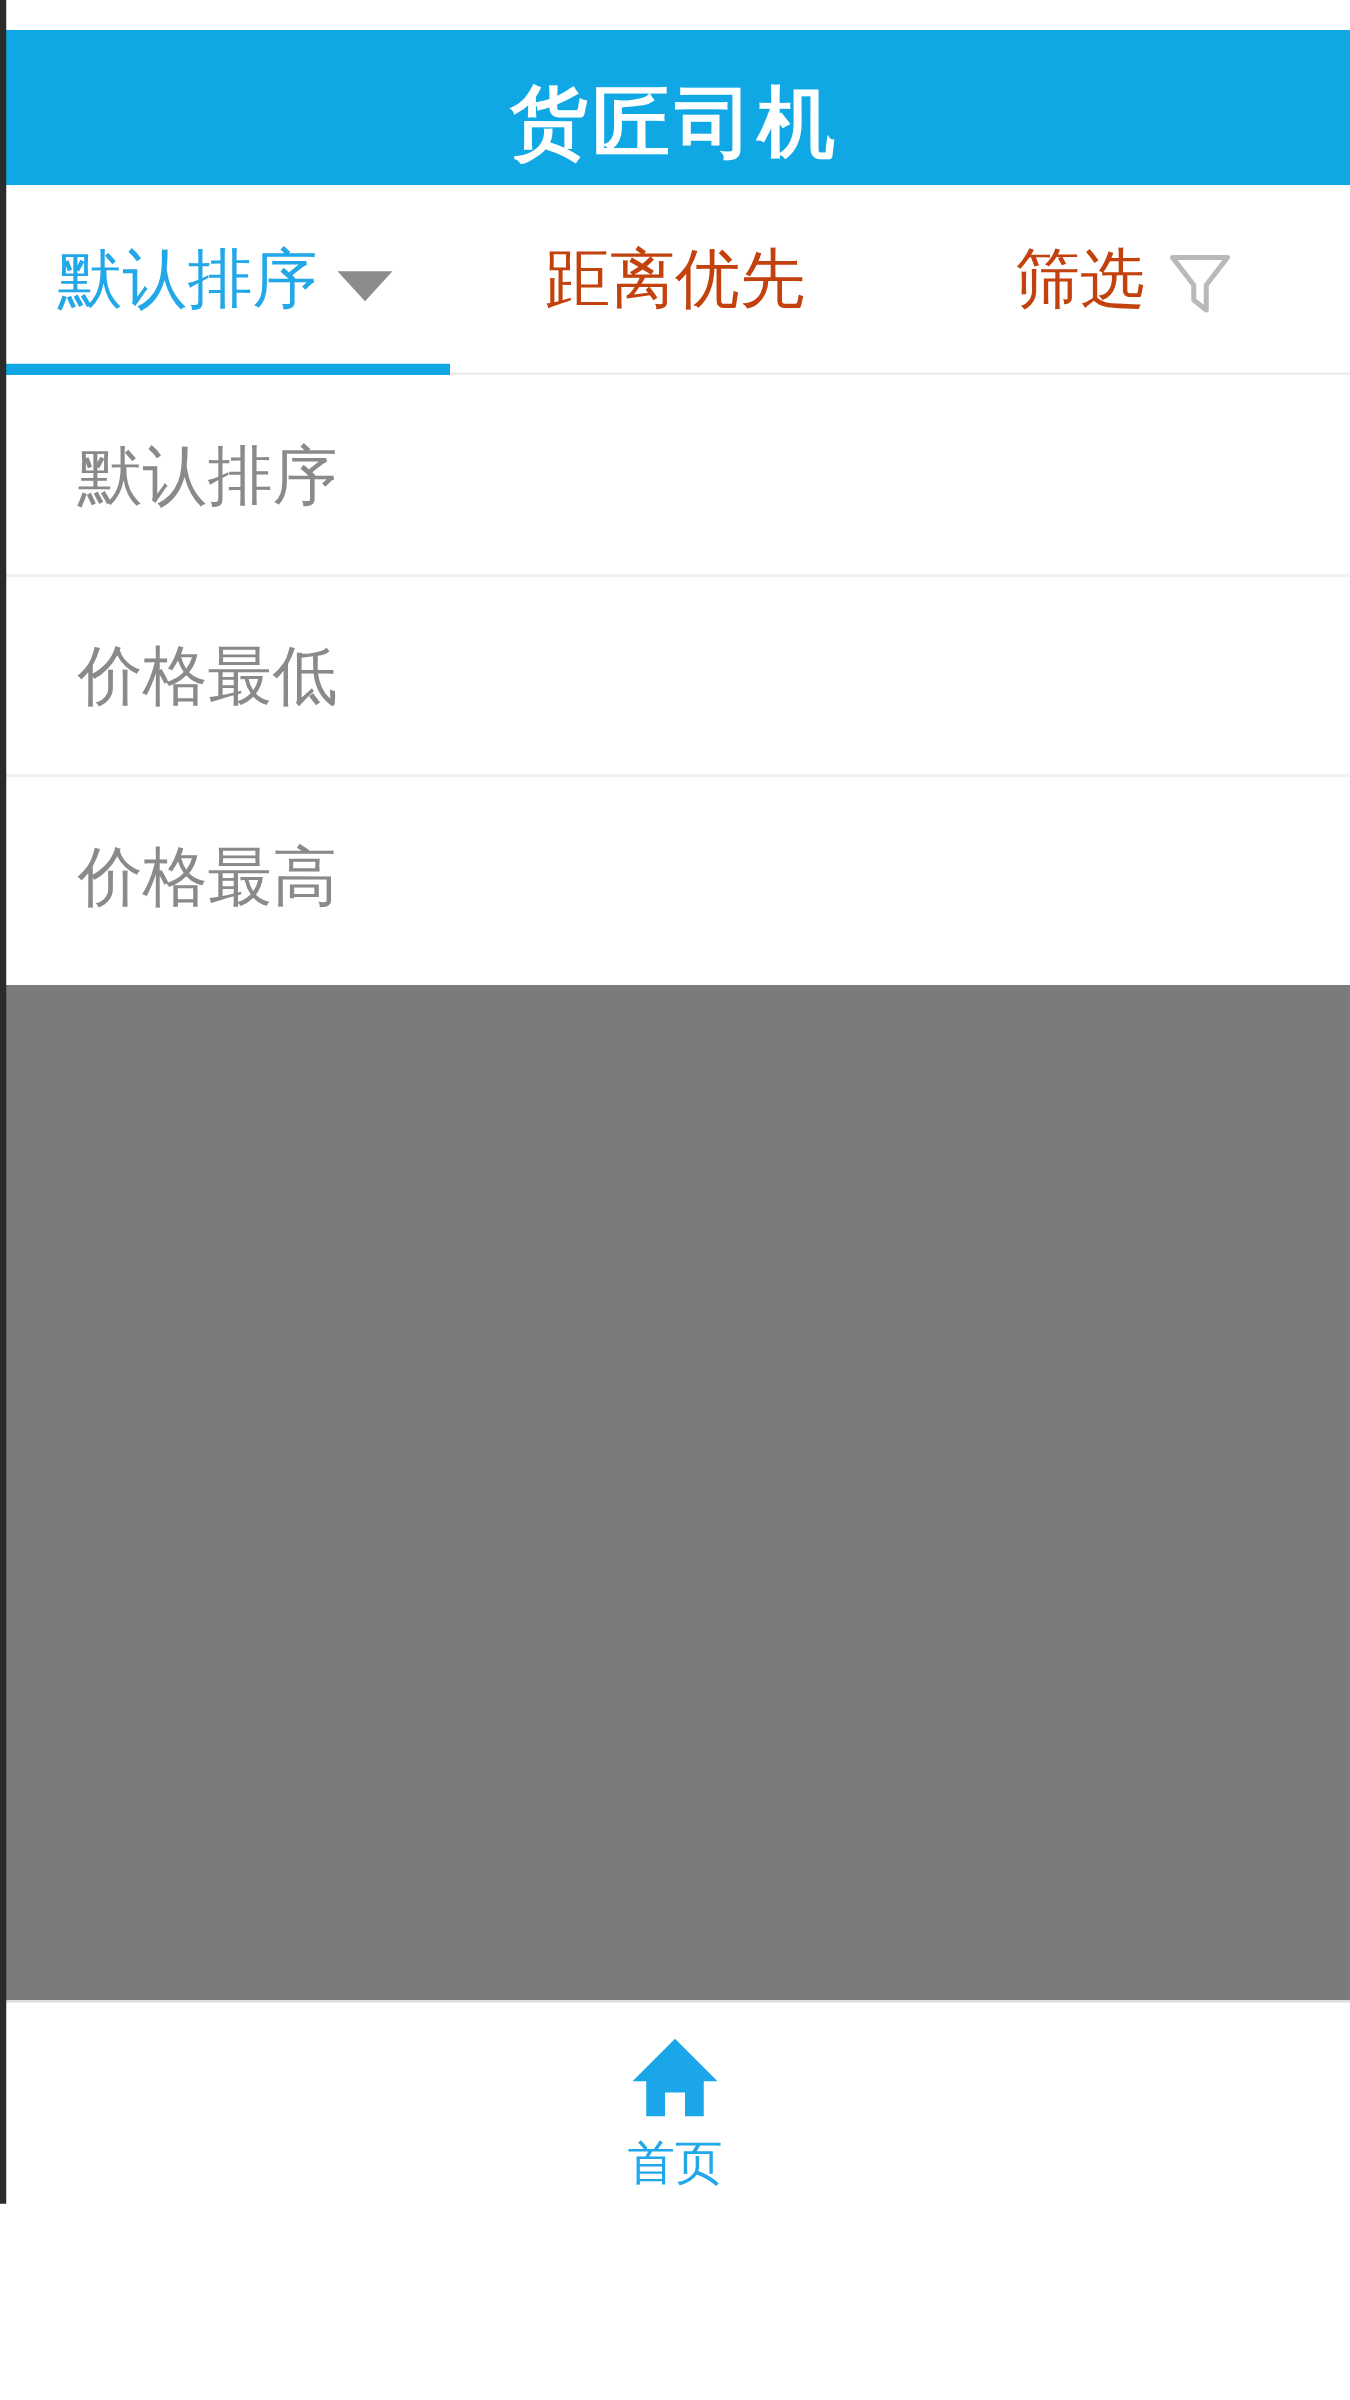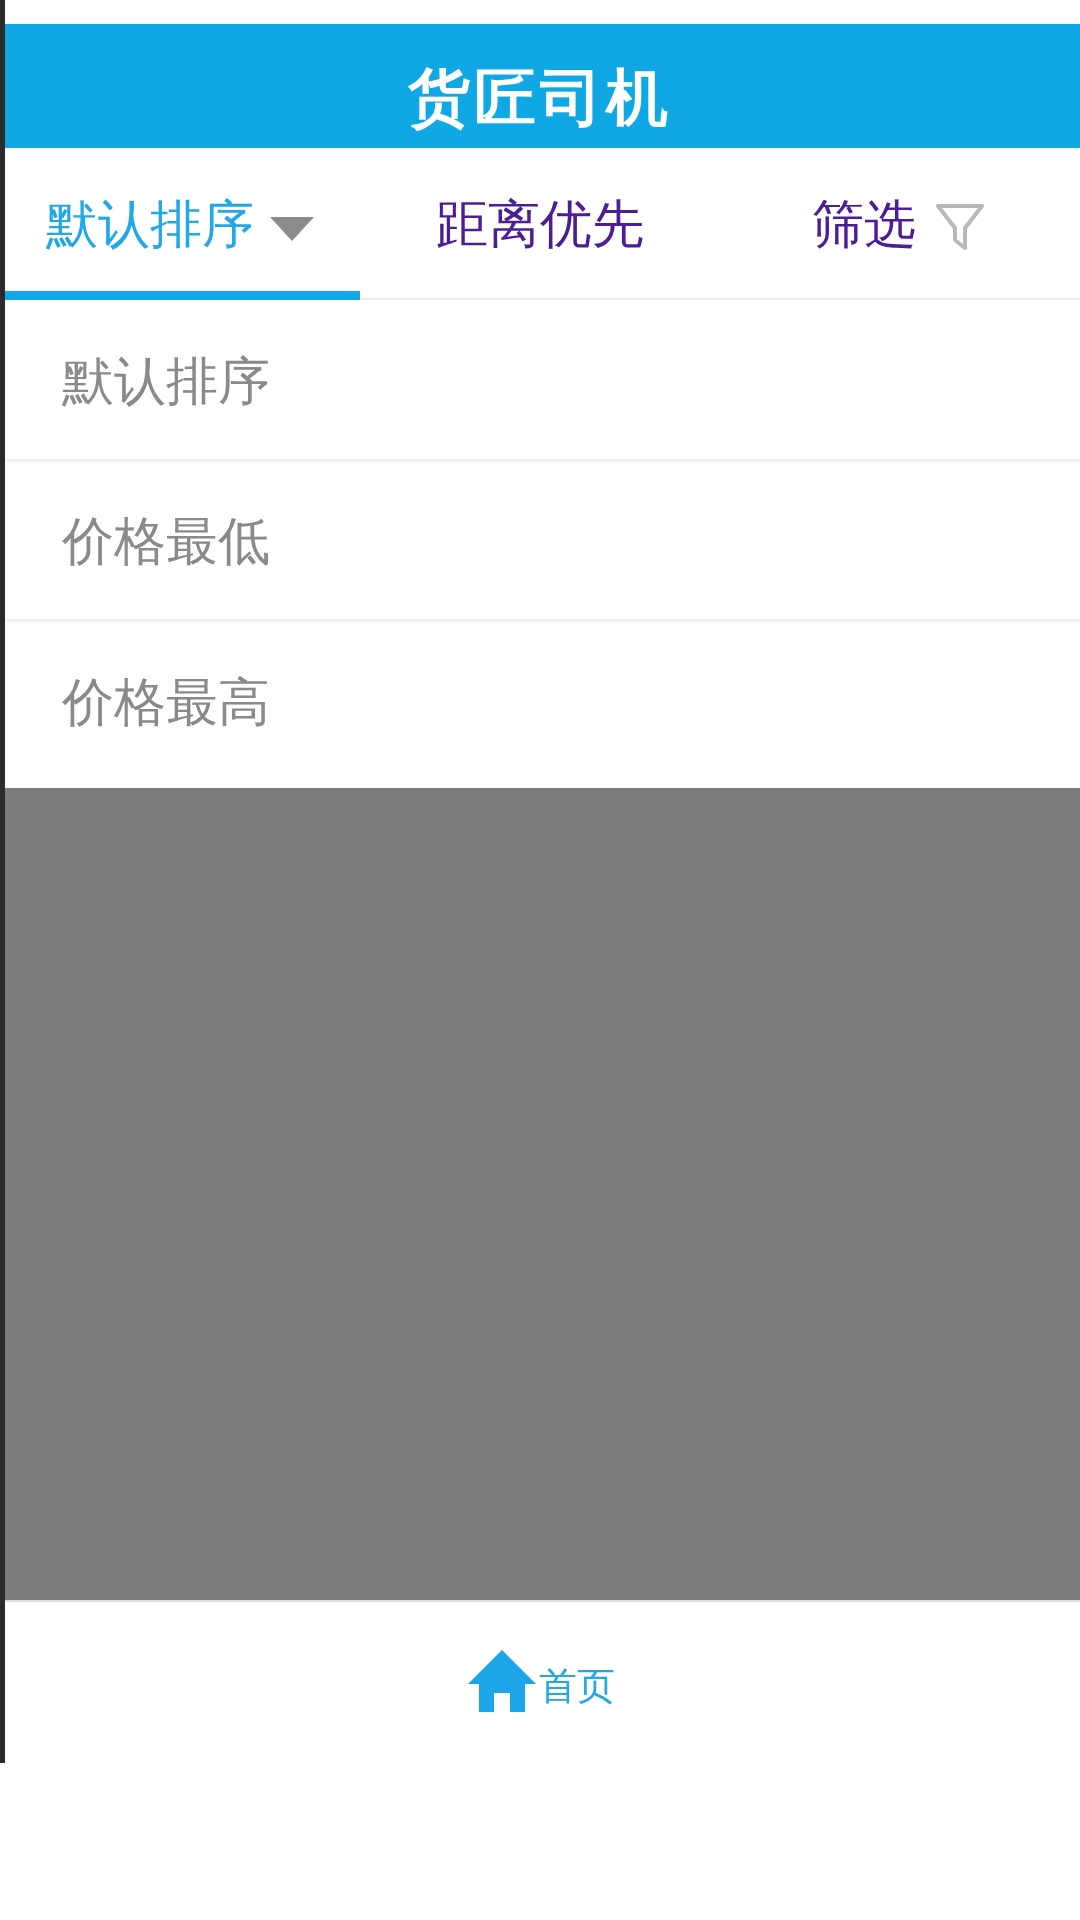--- a/index.html
+++ b/index.html
@@ -64,21 +64,21 @@
   .tab {
     flex:1 1 33.3333%;
     display:flex;
     align-items:center;
     justify-content:center;
     position:relative;
     height:152px;
   }
   .tab-label {
     font-size:52px;
-    color:#4c1d95;
+    color:#c2410c;
     line-height:1;
     white-space:nowrap;
   }
   .tab.active .tab-label { color:#22a7e8; }
 
   .tab-underline {
     position:absolute;
     left:0; bottom:0;
     width:100%;
     height:9px;
@@ -145,21 +145,21 @@
     width:1080px;
     height:163px;
     background:#ffffff;
     display:flex;
     border-top:2px solid #dedede;
     z-index:30;
   }
   .nav-item {
     flex:1 1 33.3333%;
     display:flex;
-    flex-direction:row;
+    flex-direction:column;
     align-items:center;
     justify-content:center;
     padding-top:6px;
   }
   .nav-icon {
     height:74px;
     display:flex;
     align-items:flex-end;
     justify-content:center;
     margin-bottom:14px;

